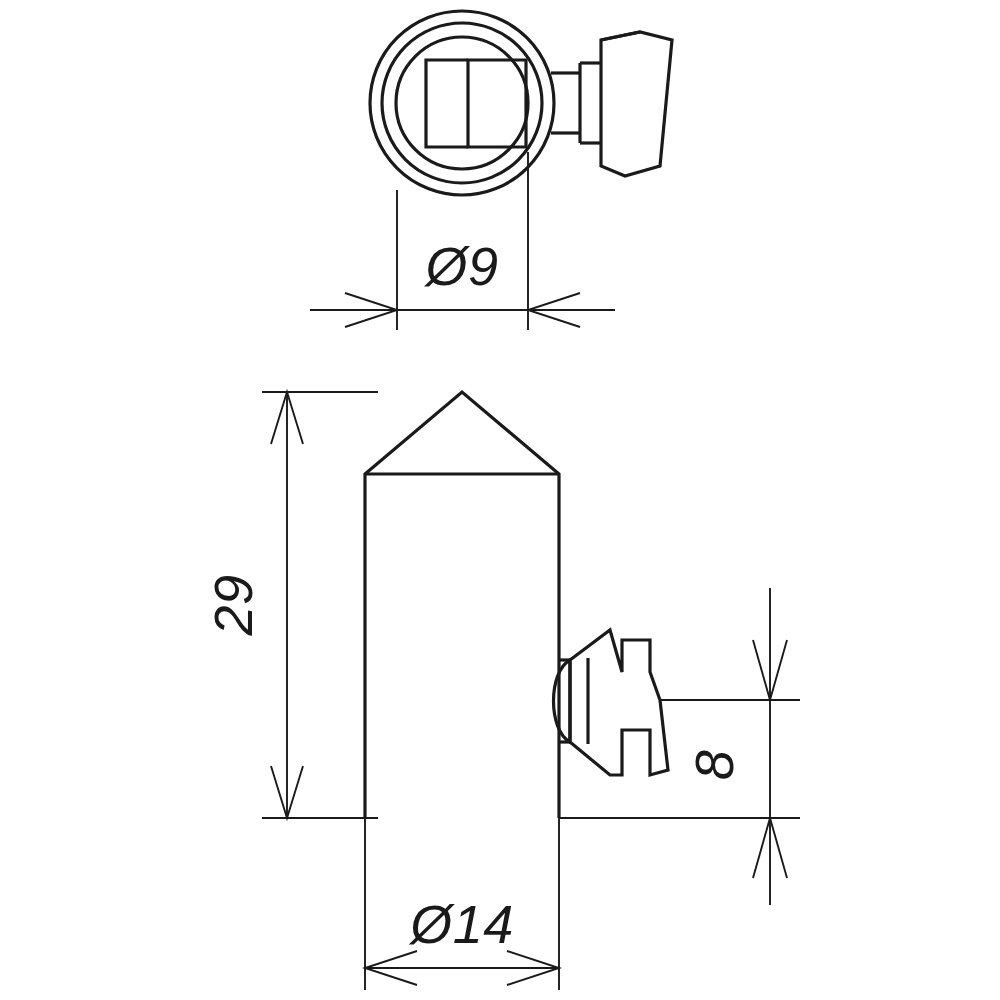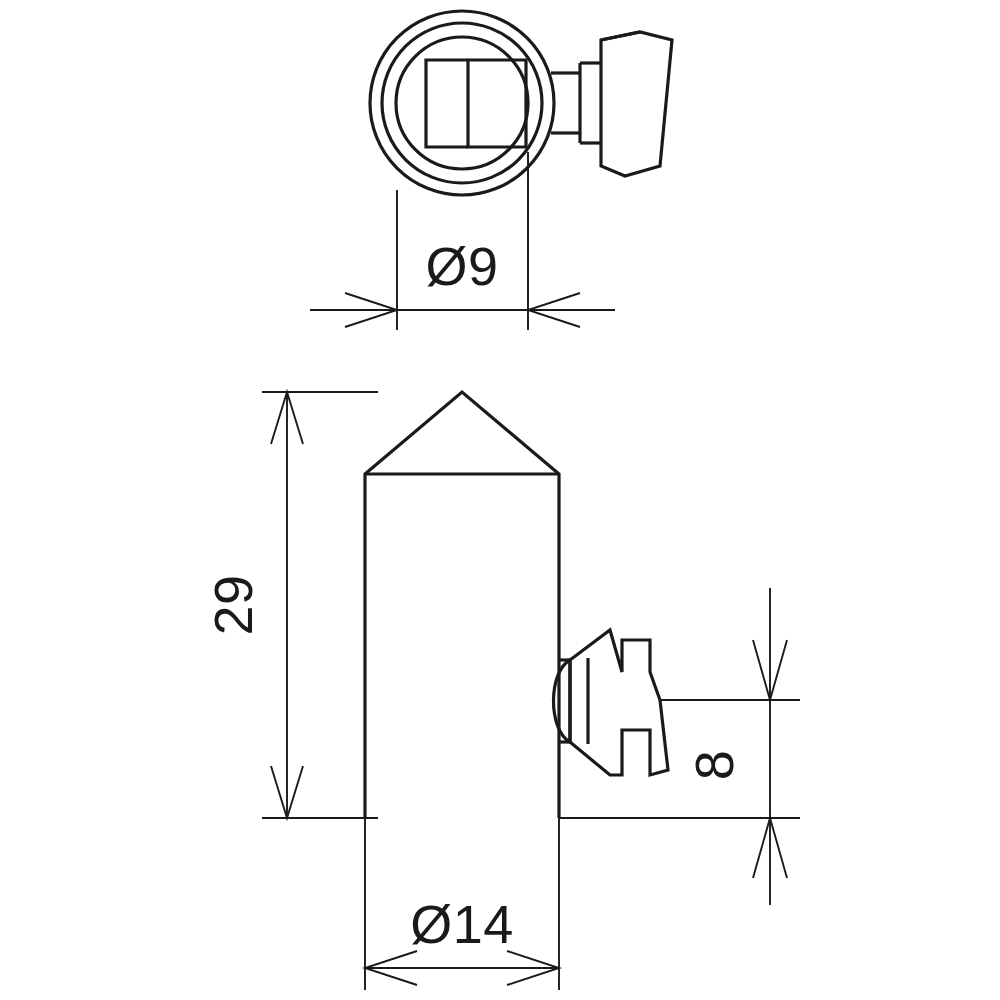--- a/index.html
+++ b/index.html
@@ -11,20 +11,21 @@
     width: 1000px;
     height: 1000px;
     font-family: "Liberation Sans", sans-serif;
     overflow: hidden;
   }
   #drawing-root {
     position: relative;
     width: 1000px;
     height: 936px;
     background: #ffffff;
+    font-style: italic;
   }
   svg.tech-drawing {
     display: block;
     width: 1000px;
     height: 1000px;
   }
   .outline {
     fill: none;
     stroke: #1a1a1a;
     stroke-width: 3.2;

